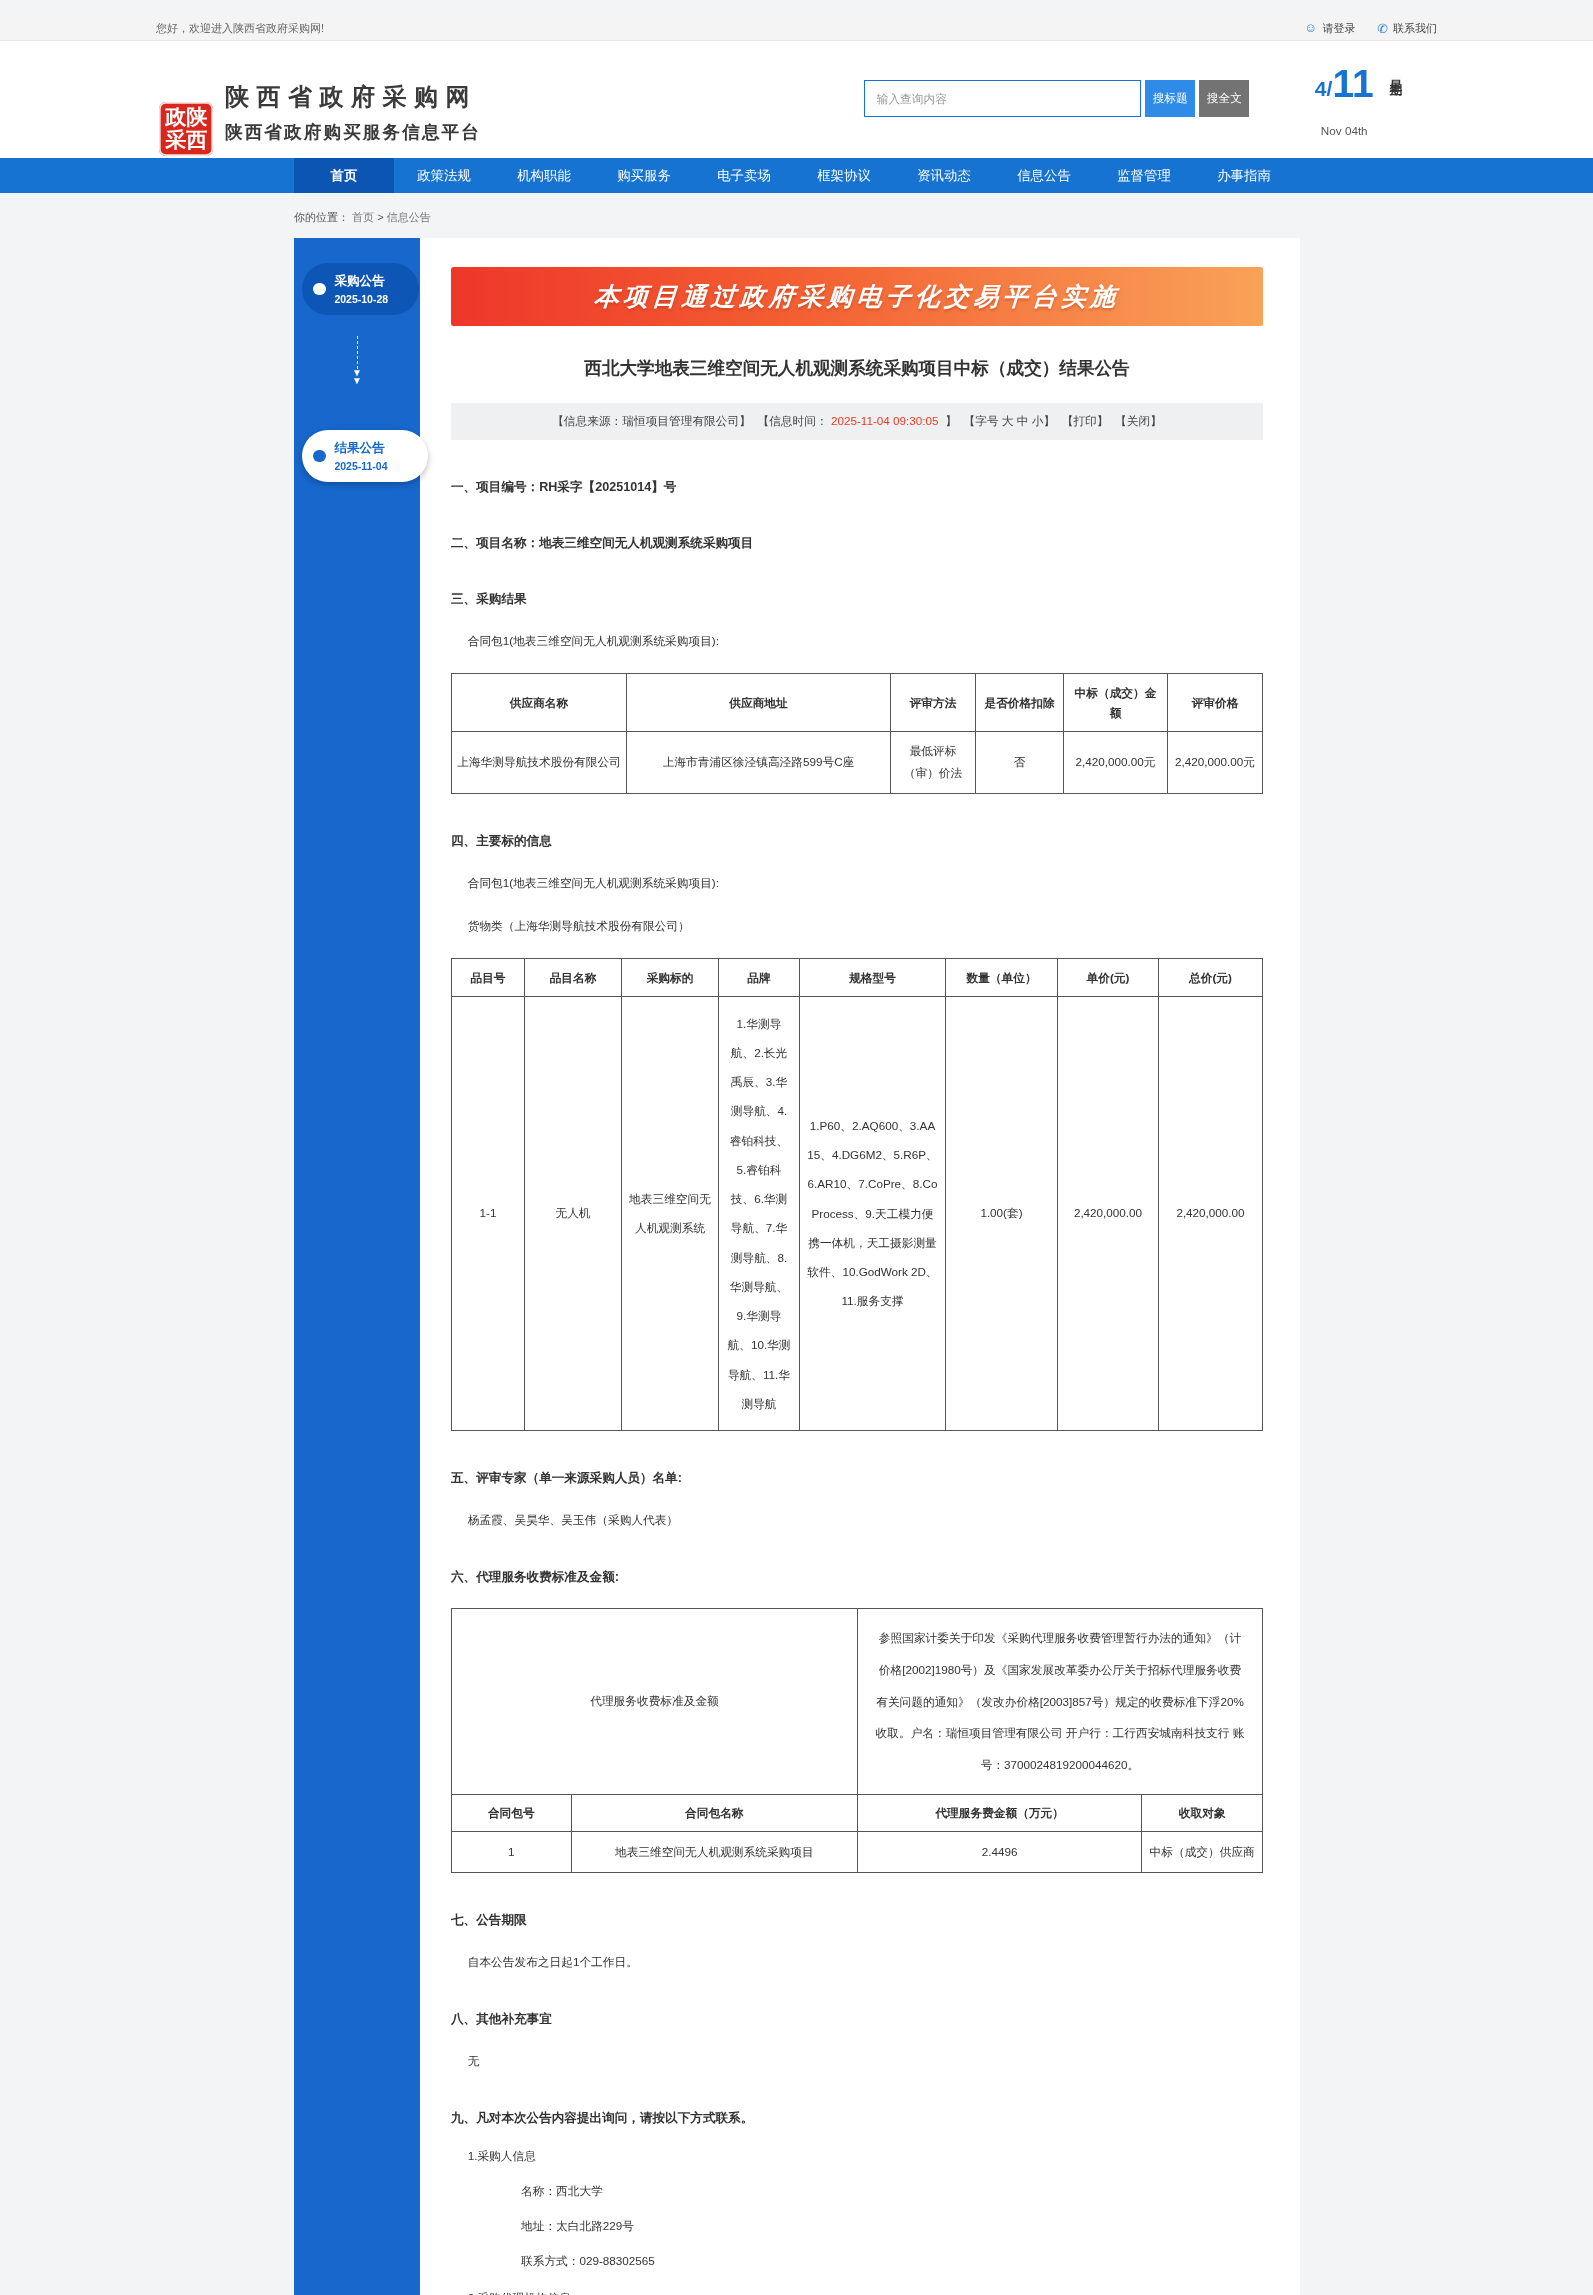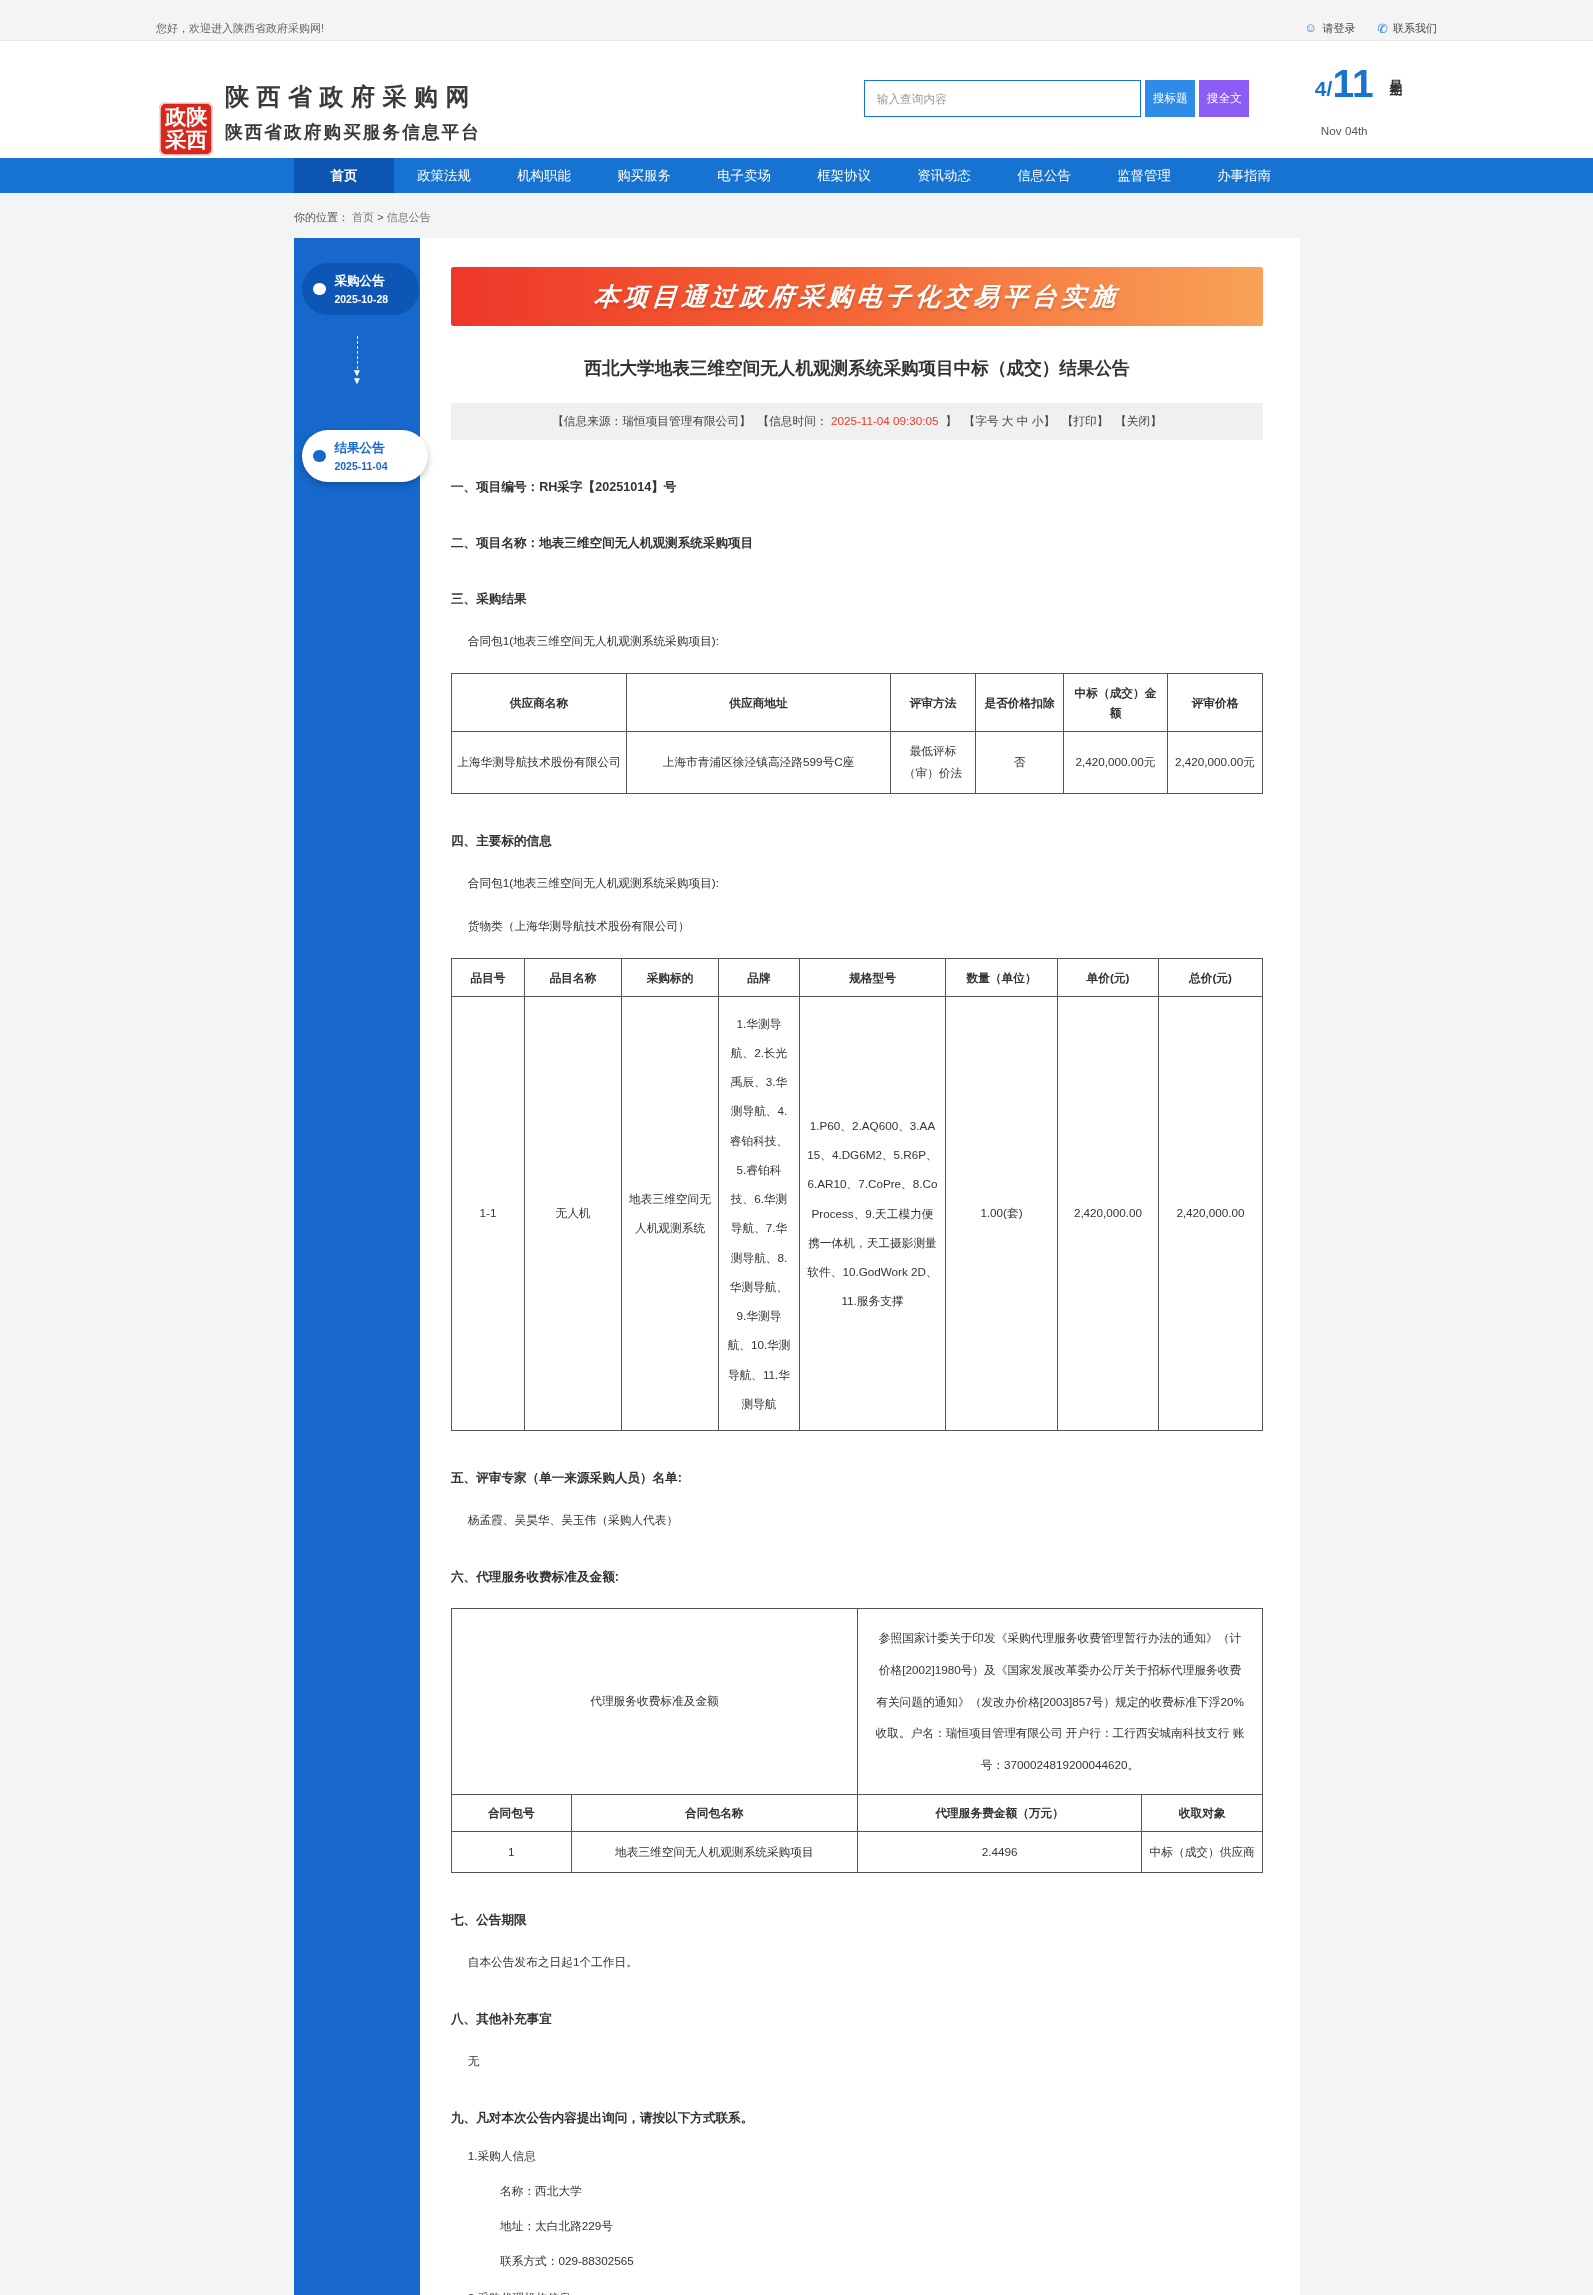--- a/index.html
+++ b/index.html
@@ -20,21 +20,21 @@
   .logo-seal { width:54px; height:54px; background:#d8281e; border-radius:6.7px; color:#fff;
     display:flex; flex-direction:column; justify-content:center; align-items:center;
     font-weight:bold; font-size:21px; line-height:1.08; box-shadow:inset 0 0 0 1.7px rgba(255,255,255,.85);margin-top:32px; }
   .brand-titles .t1 { font-size:24px; font-weight:bold; color:#3a3a3a; letter-spacing:7.5px; }
   .brand-titles .t2 { font-size:17.6px; font-weight:bold; color:#3a3a3a; letter-spacing:2.1px; margin-top:6.7px; }
   .searchbox { position:absolute; left:708px; top:39px; display:flex; align-items:center; }
   .search-input { width:277px; height:37px; border:1.7px solid #1673d2; padding:0 11.7px; font-size:11.7px; color:#333; outline:none; }
   .search-input::placeholder { color:#999; }
   .sbtn { height:37px; width:50px; border:none; color:#fff; font-size:11.7px; cursor:pointer; margin-left:4.2px; }
   .sbtn.title { background:#2f8be8; }
-  .sbtn.full { background:#8b5cf6; }
+  .sbtn.full { background:#737373; }
   .datebox { position:absolute; right:33px; top:23.4px; display:flex; gap:13.4px; }
   .date-left { text-align:center; }
   .date-num { display:flex; align-items:flex-end; color:#1673d2; font-weight:bold; }
   .date-num .m { font-size:21px; line-height:1.4; }
   .date-num .d { font-size:39px; line-height:1; }
   .date-en { font-size:11.7px; color:#555; margin-top:21px; }
   .date-week { writing-mode:vertical-rl; font-size:12.6px; font-weight:bold; color:#333; letter-spacing:4.2px; padding-top:5px; }
   
   .nav { background:#1673d2; height:35px; }
   .nav-inner { width:1005px; margin:0 auto; display:flex; height:100%; }
@@ -73,21 +73,21 @@
   .sec-h { font-size:12.6px; font-weight:bold; color:#333; margin-top:39px; }
   .sec-p { font-size:11.7px; color:#333; margin:23.4px 0 0 16.7px; line-height:1.7; }
   .sec-p.tight { margin-top:23px; }
   table { width:100%; border-collapse:collapse; margin-top:22px; table-layout:fixed; }
   th, td { border:0.8px solid #555; font-size:11.7px; color:#333; text-align:center; vertical-align:middle; padding:8.4px 5px; line-height:1.9; }
   th { font-weight:bold; line-height:1.7; }
   td.longwrap { line-height:2.5; padding:11.7px 6.7px; word-break:break-all; }
   .fee-desc { text-align:center; line-height:2.7; padding:13.4px 16.7px; }
   
   .c-block { font-size:11.7px; margin:22px 0 0 16.7px; }
-  .c-line { font-size:11.7px; margin:20px 0 0 49px; }
+  .c-line { font-size:11.7px; margin:20px 0 0 70px; }
 </style>
 </head>
 <body>
 
 <div class="topbar">
   <div class="topbar-inner">
     <span>您好，欢迎进入陕西省政府采购网!</span>
     <span class="topbar-links">
       <span class="toplink">
         <span class="ticon">☺</span>

